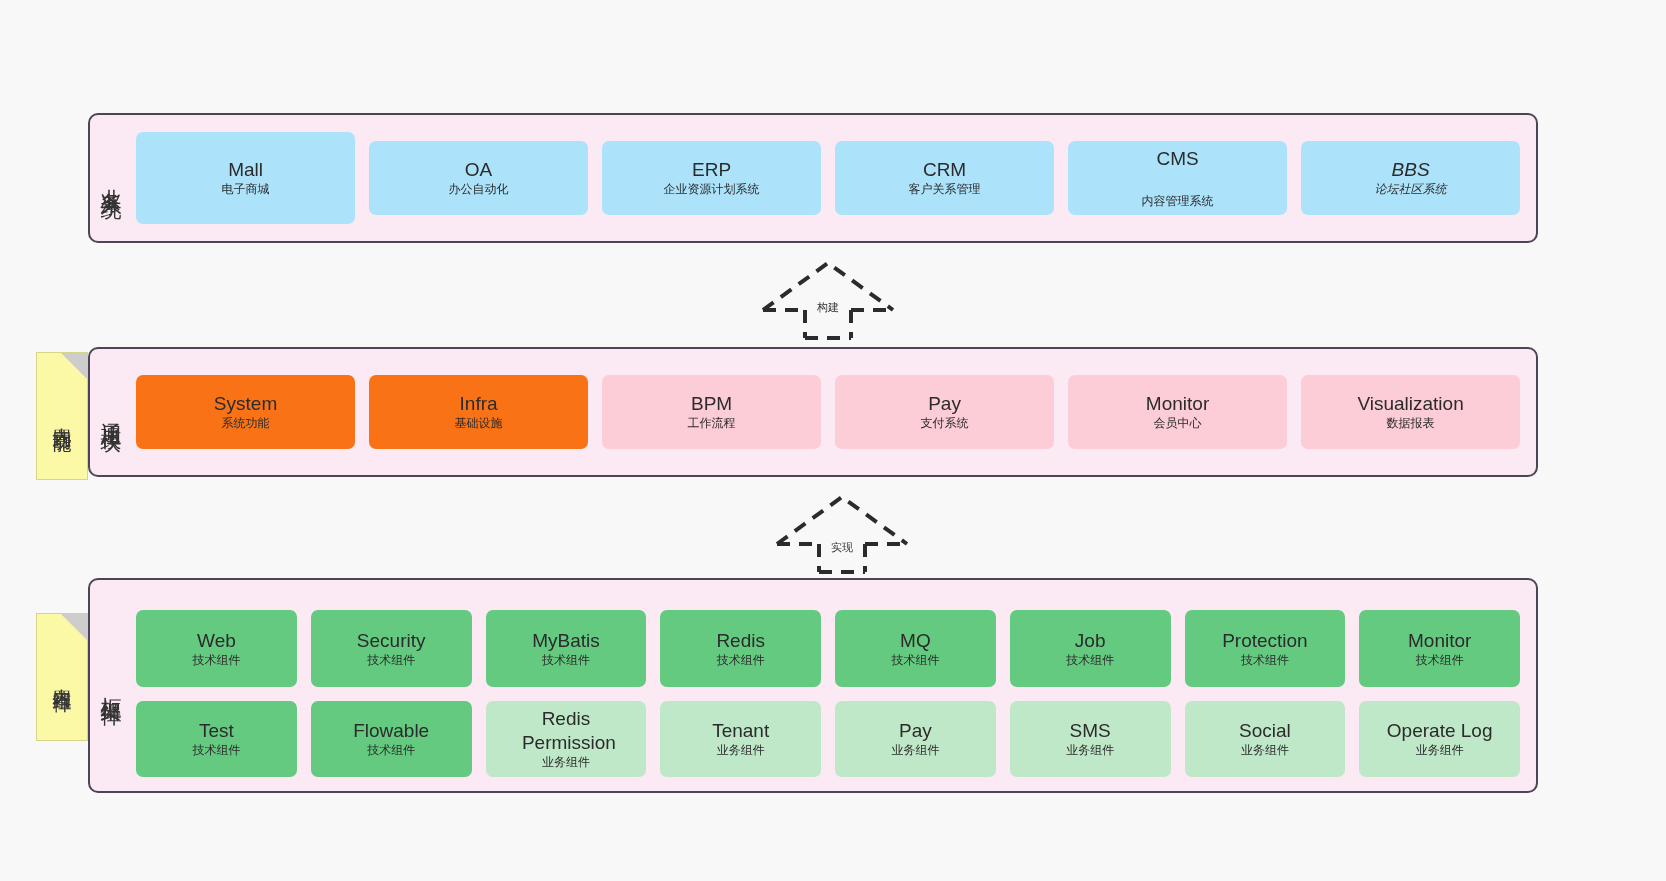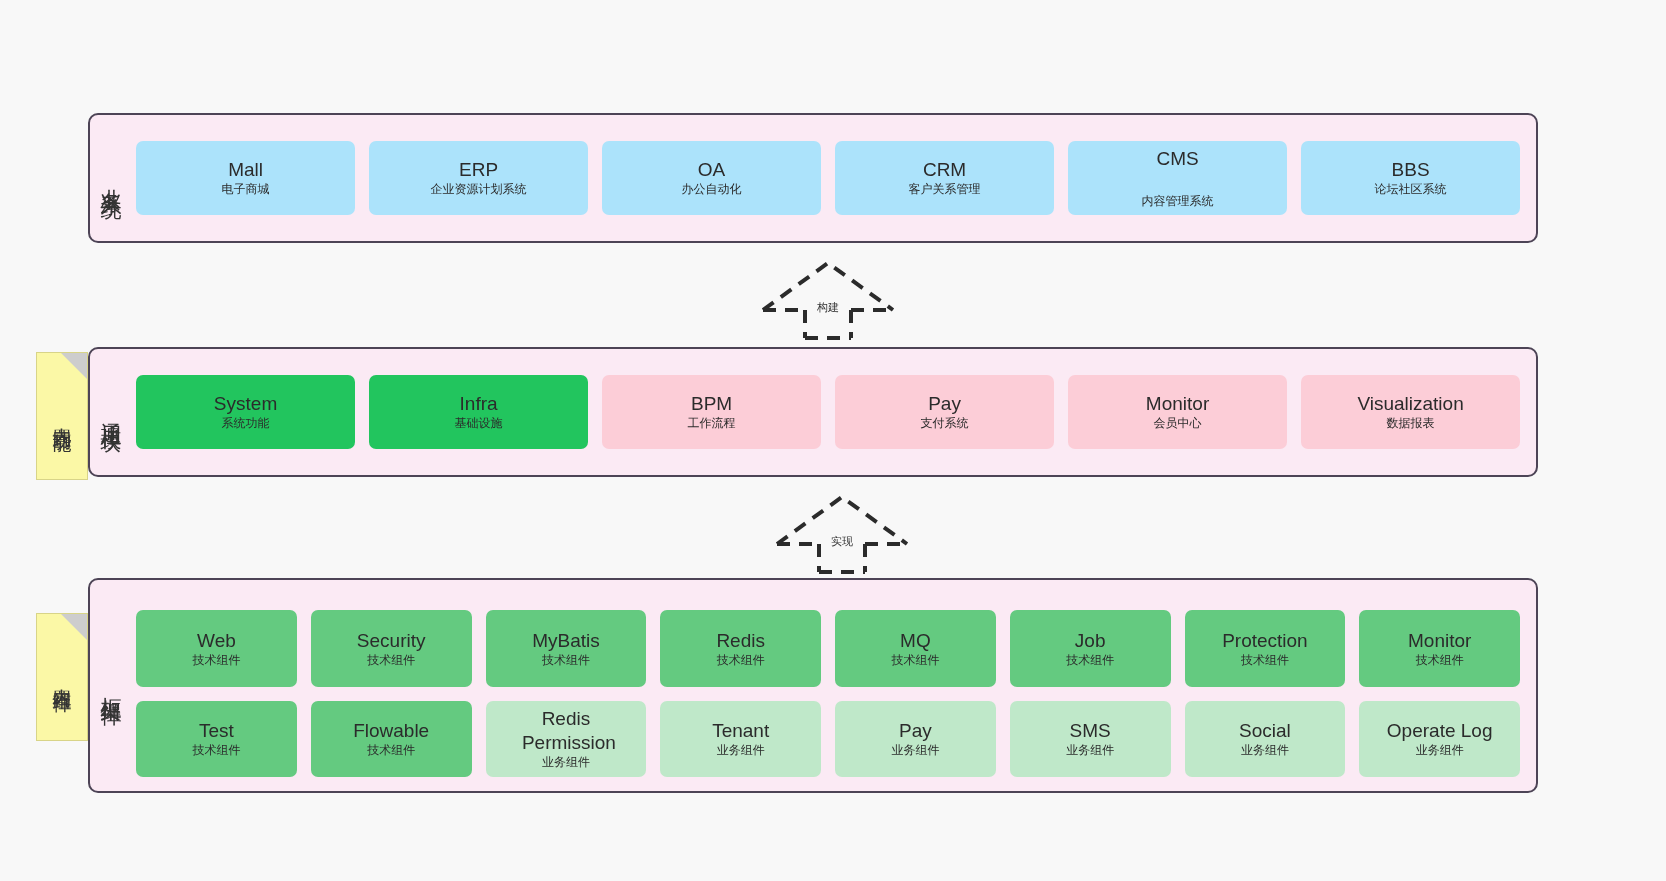--- a/index.html
+++ b/index.html
@@ -85,21 +85,21 @@
   .box .en {
     font-size: 19px;
     color: #2b2b2b;
   }
   .box .cn {
     font-size: 12px;
     color: #2b2b2b;
   }
 
   .box.blue      { background: #ace3fb; }
-  .box.red       { background: #22c55e; }
+  .box.red       { background: #f97316; }
   .box.pink      { background: #fccdd7; }
   .box.green     { background: #64ca80; }
   .box.lightgreen{ background: #bfe8c9; }
 
   
   .note {
     position: absolute;
     background: #fbf8a6;
     border: 1px solid #d8d488;
     box-sizing: border-box;
@@ -145,46 +145,46 @@
 </style>
 </head>
 <body>
 
 <div class="canvas">
 
   <div class="layer" style="left:88px; top:113px; width:1450px; height:130px;">
     <div class="layer-caption">业务系统</div>
     <div class="cells">
 
-      <div class="box blue" style="height:74px;">
+      <div class="box blue" style="height:92px;">
         <span class="en">Mall</span>
         <span class="cn">电子商城</span>
+      </div>
+
+      <div class="box blue" style="height:74px;">
+        <span class="en">OA</span>
+        <span class="cn">办公自动化</span>
       </div>
 
       <div class="box blue" style="height:74px;">
         <span class="en">ERP</span>
         <span class="cn">企业资源计划系统</span>
       </div>
 
       <div class="box blue" style="height:74px;">
-        <span class="en">OA</span>
-        <span class="cn">办公自动化</span>
-      </div>
-
-      <div class="box blue" style="height:74px;">
         <span class="en">CRM</span>
         <span class="cn">客户关系管理</span>
       </div>
 
       <div class="box blue" style="height:74px;justify-content:space-between;">
         <span class="en">CMS</span>
         <span class="cn">内容管理系统</span>
       </div>
 
-      <div class="box blue" style="height:74px;">
+      <div class="box blue" style="height:74px;font-style:italic;">
         <span class="en">BBS</span>
         <span class="cn">论坛社区系统</span>
       </div>
 
     </div>
   </div>
 
   <div class="gen-arrow" style="left:758px; top:258px; width:140px; height:82px;">
     <svg width="140" height="82" viewBox="0 0 140 82" fill="none">
       <path d="M5 52 L70 5 L135 52" stroke="#2b2b2b" stroke-width="4" stroke-dasharray="13 9" fill="none" stroke-linecap="butt"></path>
@@ -235,21 +235,21 @@
 
     </div>
   </div>
 
   <div class="gen-arrow" style="left:772px; top:492px; width:140px; height:82px;">
     <svg width="140" height="82" viewBox="0 0 140 82" fill="none">
       <path d="M5 52 L70 5 L135 52" stroke="#2b2b2b" stroke-width="4" stroke-dasharray="13 9" fill="none" stroke-linecap="butt"></path>
       <path d="M47 52 L47 80 M93 52 L93 80 M47 80 L93 80" stroke="#2b2b2b" stroke-width="4" stroke-dasharray="13 9" fill="none"></path>
       <path d="M5 52 L47 52 M93 52 L135 52" stroke="#2b2b2b" stroke-width="4" stroke-dasharray="13 9" fill="none"></path>
     </svg>
-    <span class="arrow-label" style="top:42px;">实现</span>
+    <span class="arrow-label" style="top:48px;">实现</span>
   </div>
 
   <div class="note" style="left:36px; top:613px; width:52px; height:128px;">
     <span class="note-text">内置组件</span>
     <span class="fold"></span>
   </div>
 
   <div class="layer" style="left:88px; top:578px; width:1450px; height:215px;">
     <div class="layer-caption">框架组件</div>
     <div class="cells two-rows">

